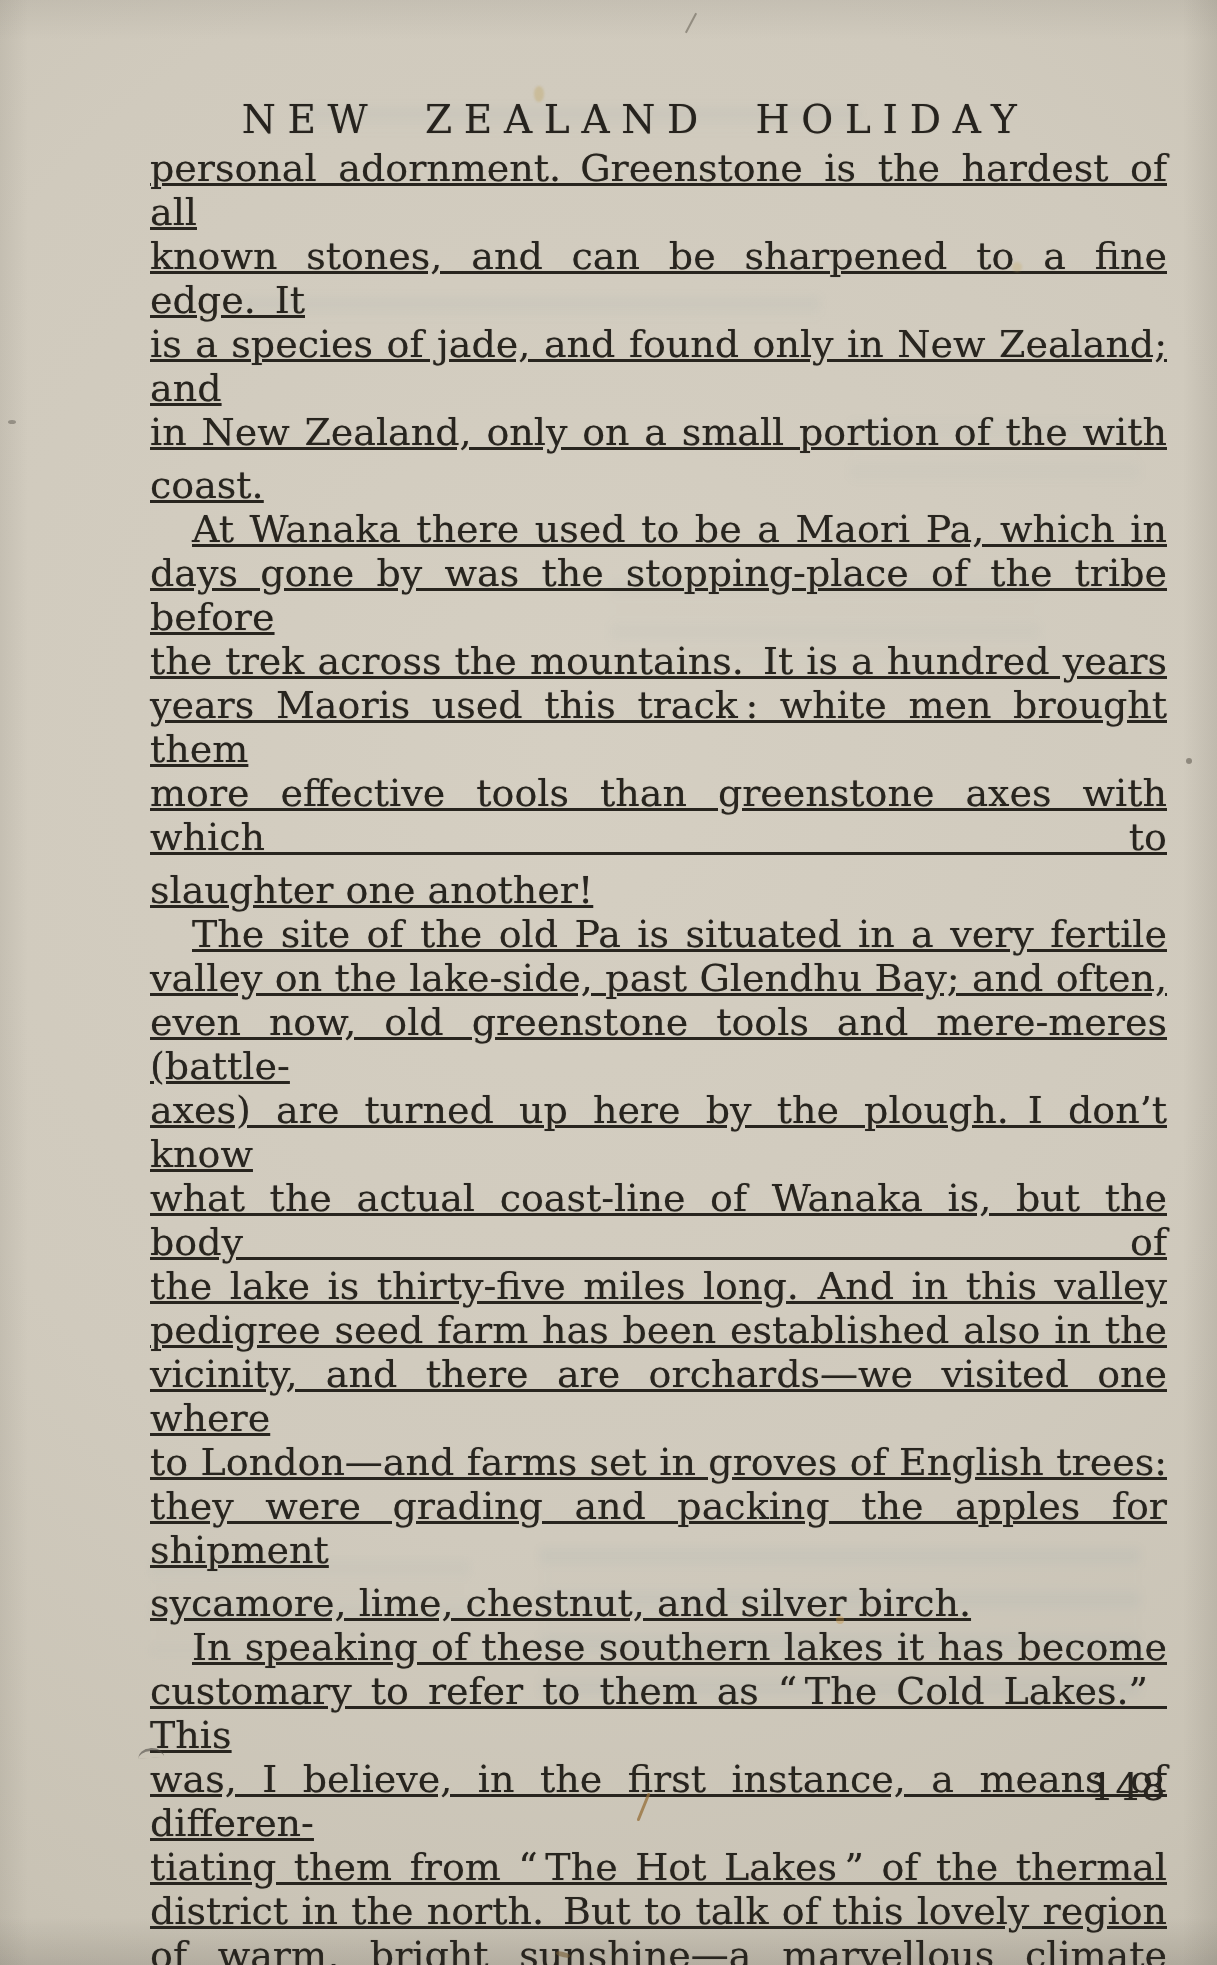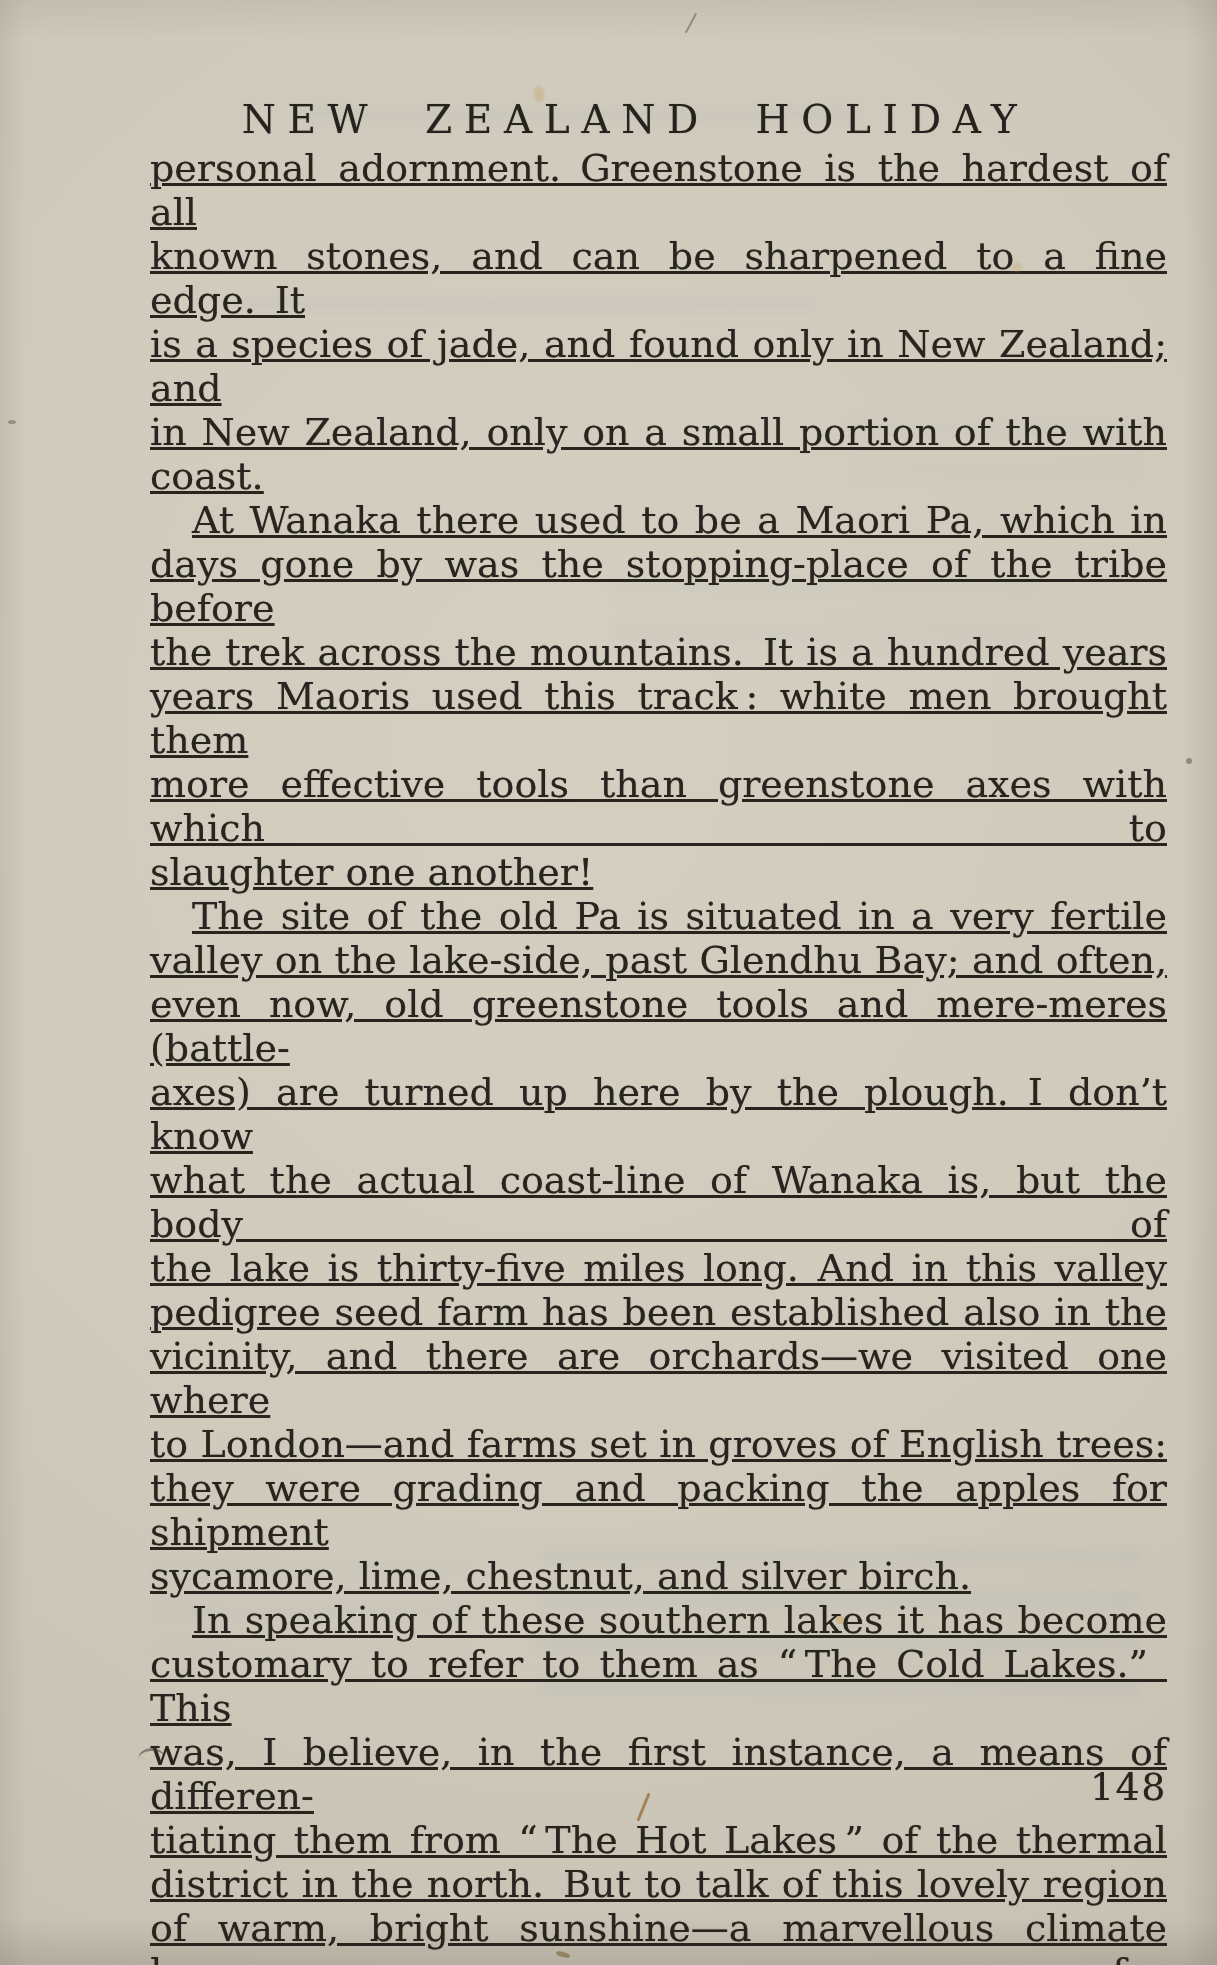--- a/index.html
+++ b/index.html
@@ -40,21 +40,21 @@
   }
   .text-block {
     position: absolute;
     top: 146px; left: 150px; width: 1017px;
     font-size: 38px; line-height: 44px;
     color: #28251f;
     text-shadow: 0 0 0.8px rgba(40,36,30,0.5);
   }
   .line { text-align: justify; text-align-last: justify; white-space: normal; text-decoration: underline; }
   .line.indent { text-indent: 42px; }
-  .line.end { text-align: center; text-align-last: left; }
+  .line.end { text-align: center; text-align-last: left; margin-top: 9px; }
   .folio {
     position: absolute;
     top: 1750px; left: 150px; width: 1017px;
     text-align: right;
     font-size: 38px; line-height: 44px;
     letter-spacing: 0.04em;
     color: #28251f;
     text-shadow: 0 0 0.8px rgba(40,36,30,0.5);
     margin-top: 15px;
   }

